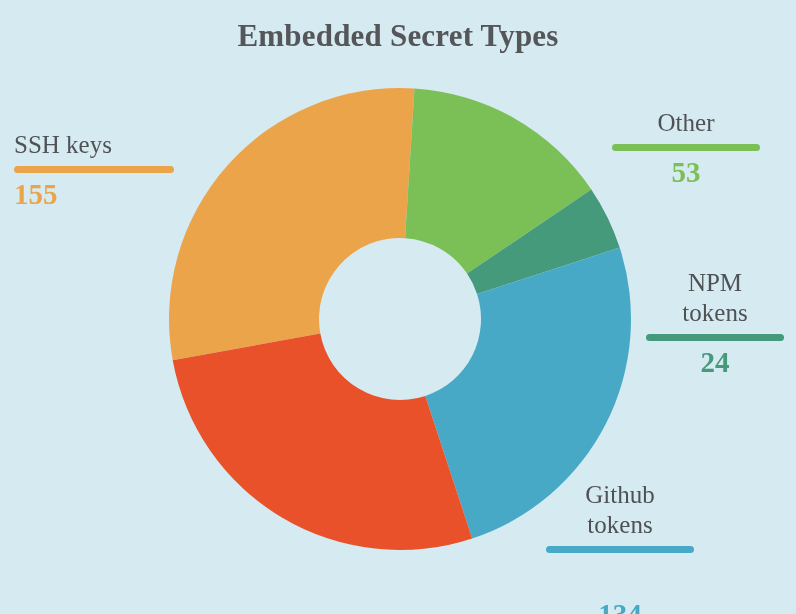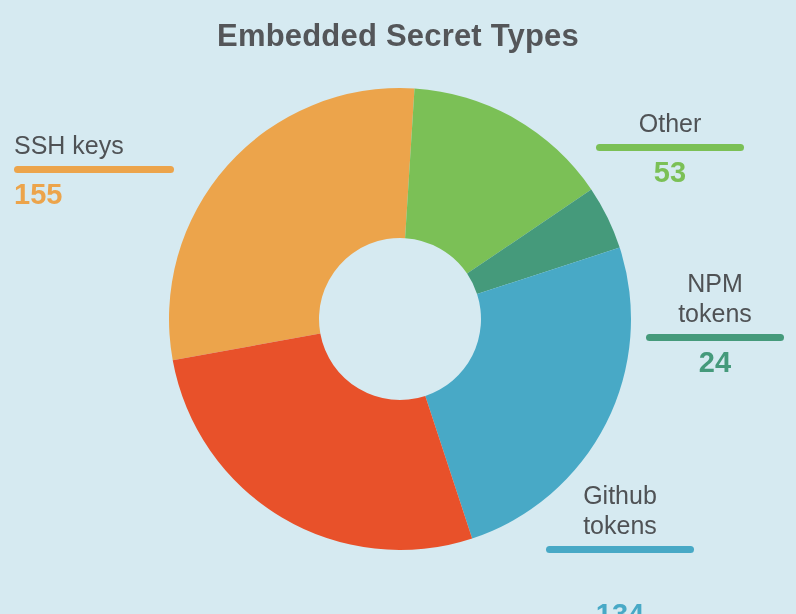--- a/index.html
+++ b/index.html
@@ -11,20 +11,21 @@
     height: 614px;
     background: #d6eaf1;
     font-family: "Liberation Sans", sans-serif;
     overflow: hidden;
     position: relative;
   }
   #stage {
     position: relative;
     width: 796px;
     height: 614px;
+    font-family: Liberation Serif, serif;
   }
   .chart-title {
     position: absolute;
     left: 0;
     top: 18px;
     width: 796px;
     text-align: center;
     font-size: 31px;
     font-weight: bold;
     color: #545659;
@@ -58,21 +59,21 @@
     line-height: 34px;
   }
   .align-right .lbl, .align-right .val { text-align: left; }
   .align-center .lbl, .align-center .val { text-align: center; }
 
   
   #callout-ssh        { left: 14px;  top: 130px; width: 160px; }
   #callout-aws        { left: 14px;  top: 395px; width: 160px; }
   #callout-github     { left: 546px; top: 480px; width: 148px; }
   #callout-npm        { left: 646px; top: 268px; width: 138px; }
-  #callout-other      { left: 596px; top: 108px; width: 148px; }
+  #callout-other      { left: 612px; top: 108px; width: 148px; }
 </style>
 </head>
 <body>
 
 <div id="stage">
 
   <div class="chart-title">Embedded Secret Types</div>
 
   <svg id="donut" width="796" height="614" viewBox="0 0 796 614">
     <g id="slices">

